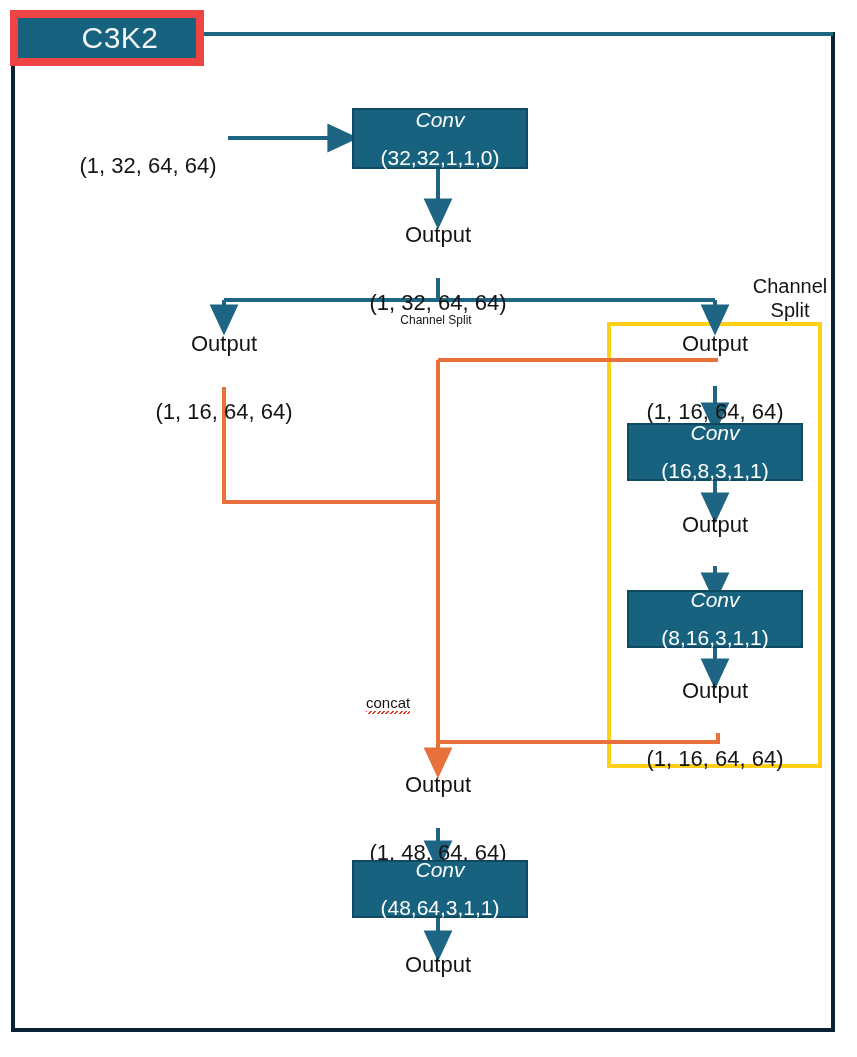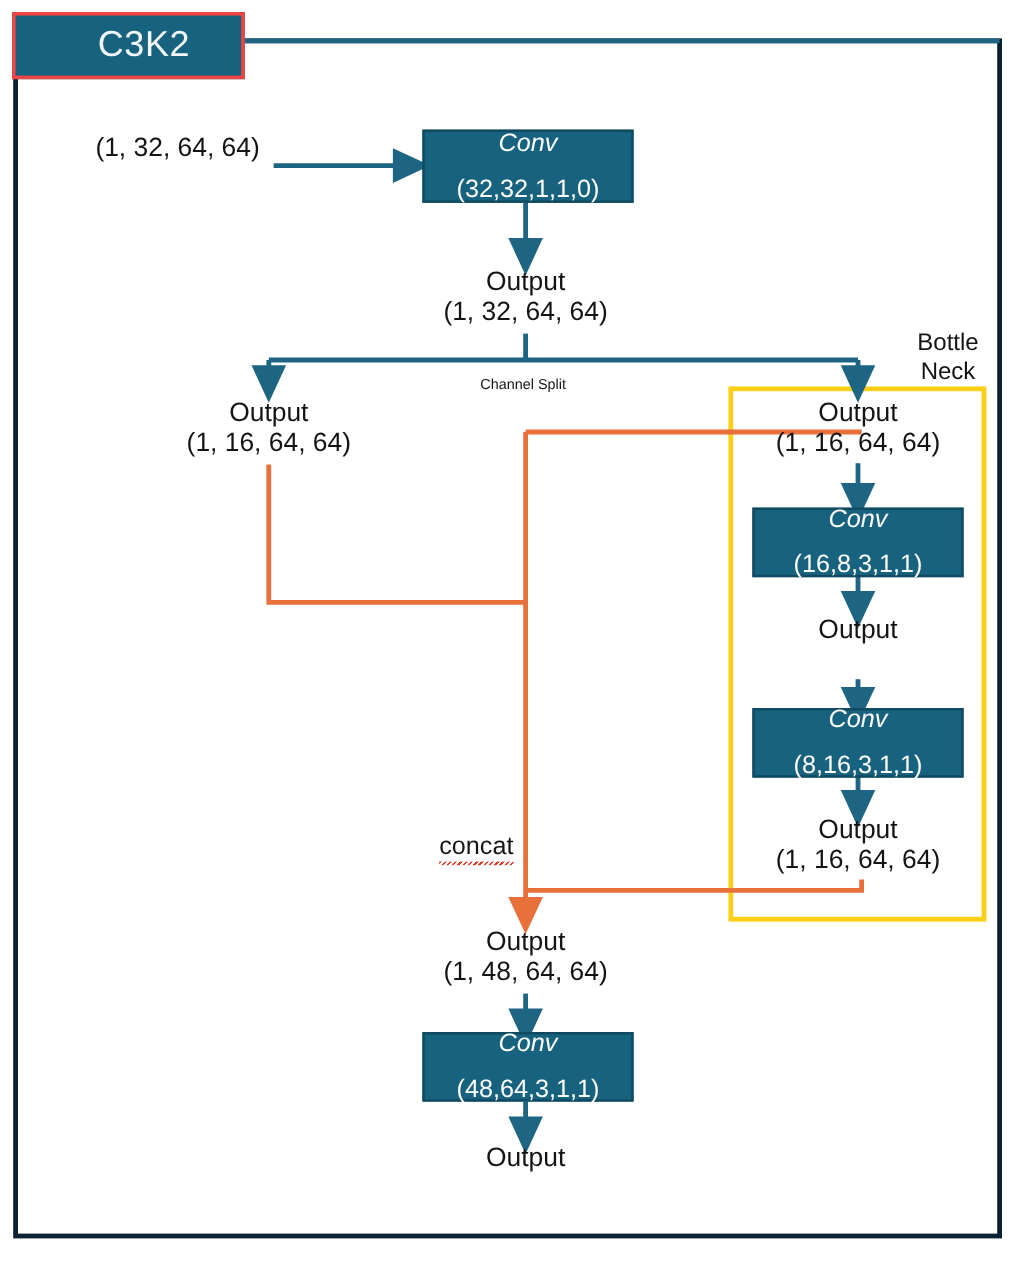--- a/index.html
+++ b/index.html
@@ -30,21 +30,21 @@
     background: transparent;
   }
   
   .title-block {
     position: absolute;
     left: 10px;
     top: 10px;
     width: 194px;
     height: 56px;
     background: #17627f;
-    border: 3px solid #ef4444;
+    border: 8px solid #ef4444;
     box-sizing: border-box;
     display: flex;
     align-items: center;
     justify-content: center;
   }
   .title-block .title-text {
     color: #f2f6f8;
     font-size: 30px;
     letter-spacing: 0.5px;
     line-height: 1;
@@ -68,37 +68,37 @@
 
   
   .node-label {
     position: absolute;
     text-align: center;
     color: #141414;
     line-height: 1.15;
     white-space: nowrap;
   }
   .node-label .lbl-title { font-size: 22px; display: block; }
-  .node-label .lbl-shape { font-size: 22px; display: block; }
+  .node-label .lbl-shape { font-size: 22px; display: block; margin-top: 43px; }
 
   .plain-label {
     position: absolute;
     color: #141414;
     font-size: 12px;
     white-space: nowrap;
     text-align: center;
     line-height: 1.2;
   }
   .plain-label.two-line { font-size: 20px; }
 
   
   .concat-label {
     position: absolute;
     color: #141414;
-    font-size: 21px;
+    font-size: 15px;
     white-space: nowrap;
     padding-bottom: 3px;
     background-image:
       repeating-linear-gradient(135deg,
         #e03a22 0px, #e03a22 1.4px,
         transparent 1.4px, transparent 3.1px);
     background-size: 100% 3px;
     background-repeat: repeat-x;
     background-position: 0 100%;
   }
@@ -198,22 +198,22 @@
     <span class="conv-params">(32,32,1,1,0)</span>
   </div>
 
   <div class="node-label" style="left: 348px; top: 222px; width: 180px;">
     <span class="lbl-title">Output</span>
     <span class="lbl-shape">(1, 32, 64, 64)</span>
   </div>
 
   <div class="plain-label" style="left: 338px; top: 313px; width: 196px;">Channel Split</div>
 
-  <div class="plain-label two-line" style="left: 740px; top: 274px; width: 100px;">Bottle</div>
-  <div class="plain-label two-line" style="left: 740px; top: 298px; width: 100px;">Neck</div>
+  <div class="plain-label two-line" style="left: 740px; top: 274px; width: 100px;">Channel</div>
+  <div class="plain-label two-line" style="left: 740px; top: 298px; width: 100px;">Split</div>
 
   <div class="node-label" style="left: 134px; top: 331px; width: 180px;">
     <span class="lbl-title">Output</span>
     <span class="lbl-shape">(1, 16, 64, 64)</span>
   </div>
 
   <div class="node-label" style="left: 625px; top: 331px; width: 180px;">
     <span class="lbl-title">Output</span>
     <span class="lbl-shape">(1, 16, 64, 64)</span>
   </div>

